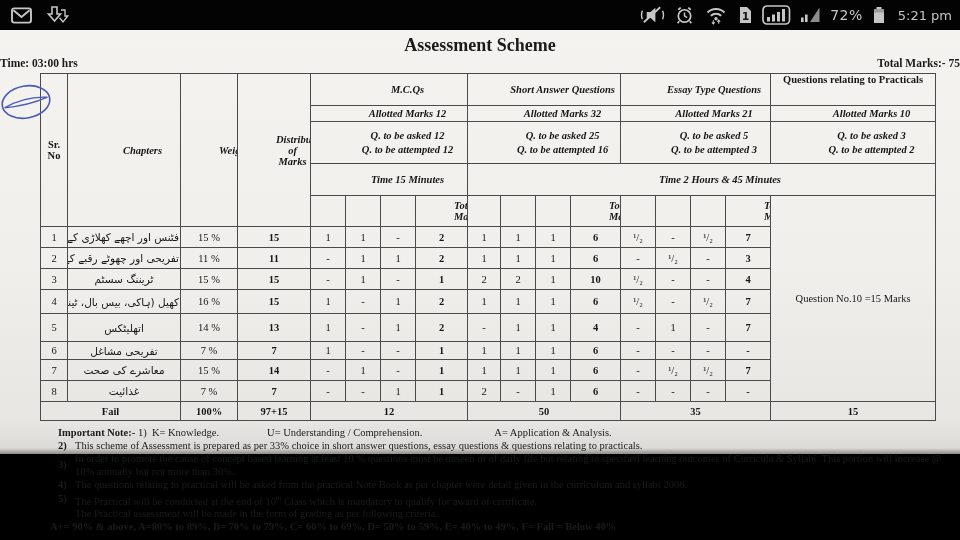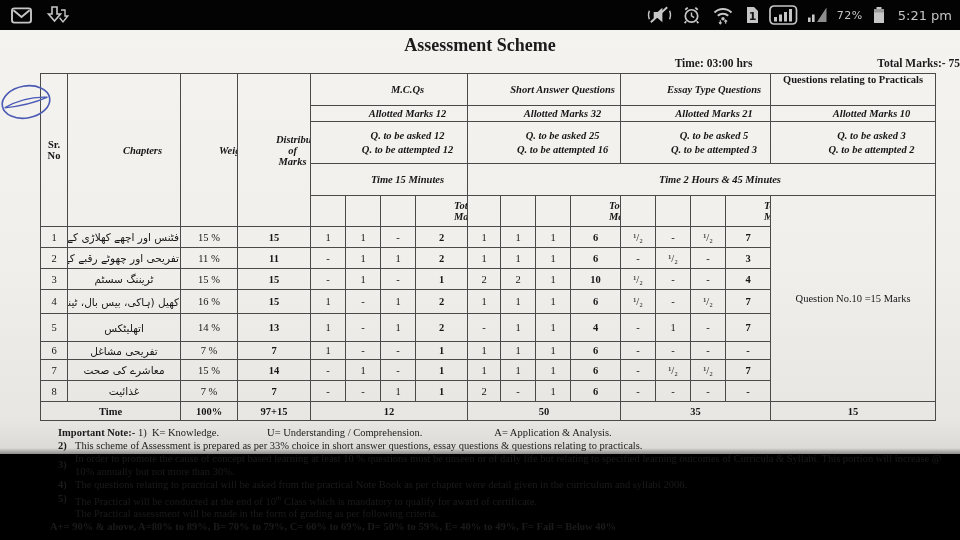--- a/index.html
+++ b/index.html
@@ -10,34 +10,34 @@
   
   .status-bar{
     position:absolute; top:0; left:0; width:960px; height:30px; background:#030303;
     display:flex; align-items:center; justify-content:space-between;
     padding:0 8px 0 10px; box-sizing:border-box;
   }
   .sb-left{ display:flex; align-items:center; gap:12px; }
   .sb-right{ display:flex; align-items:center; gap:9px;
     font-family:"DejaVu Sans", sans-serif; color:#c6c6c6; }
   .sb-right svg, .sb-left svg{ display:block; }
-  .sb-pct{ font-size:11px; letter-spacing:0.5px; }
+  .sb-pct{ font-size:14px; letter-spacing:0.5px; }
   .sb-time{ font-size:13px; margin-left:3px; }
   
   .document{
     position:absolute; top:30px; left:0; width:960px; height:424px;
     background:linear-gradient(180deg,#f4f3f0 0%, #f0efec 55%, #e7e6e3 92%, #d9d8d5 100%);
     color:#1b1b1b;
   }
   .pen-mark{ position:absolute; left:0px; top:46px; }
   .doc-title{ text-align:center; font-size:18px; font-weight:bold; padding-top:5px; }
   .doc-subtitle{ text-align:center; font-size:11.5px; font-weight:bold; margin-top:1px; }
   .doc-subtitle .sp{ display:inline-block; width:14px; }
   sup{ font-size:7px; }
-  .doc-meta{ display:flex; justify-content:flex-end; gap:125px;
+  .doc-meta{ display:flex; justify-content:space-between; gap:125px;
     font-size:11.5px; font-weight:bold; margin-top:1px; }
   
   table.scheme{
     border-collapse:collapse; table-layout:fixed; width:895px;
     margin:4px 0 0 40px; border:1.5px solid #3c3c3c;
   }
   .scheme td{
     border:1px solid #4a4a4a; text-align:center; font-size:10.5px;
     padding:0 1px; overflow:hidden; color:#161616;
   }
@@ -373,21 +373,21 @@
           <td>2</td>
           <td>-</td>
           <td>1</td>
           <td class="b">6</td>
           <td>-</td>
           <td>-</td>
           <td>-</td>
           <td class="b">-</td>
         </tr>
         <tr class="total-row">
-        <td colspan="2">Time</td>
+        <td colspan="2">Fail</td>
         <td>100%</td>
         <td>97+15</td>
         <td colspan="4">12</td>
         <td colspan="4">50</td>
         <td colspan="4">35</td>
         <td>15</td>
       </tr>
     </tbody>
   </table>
 

